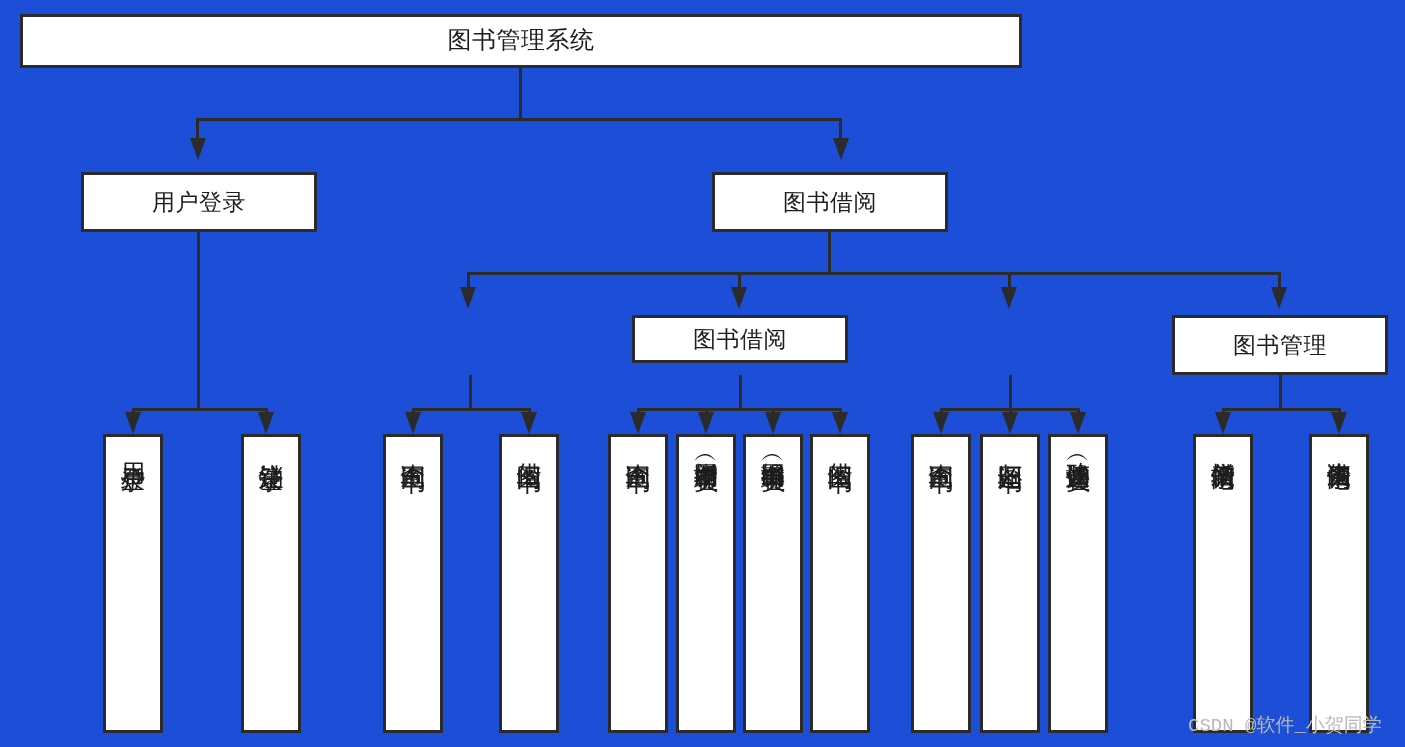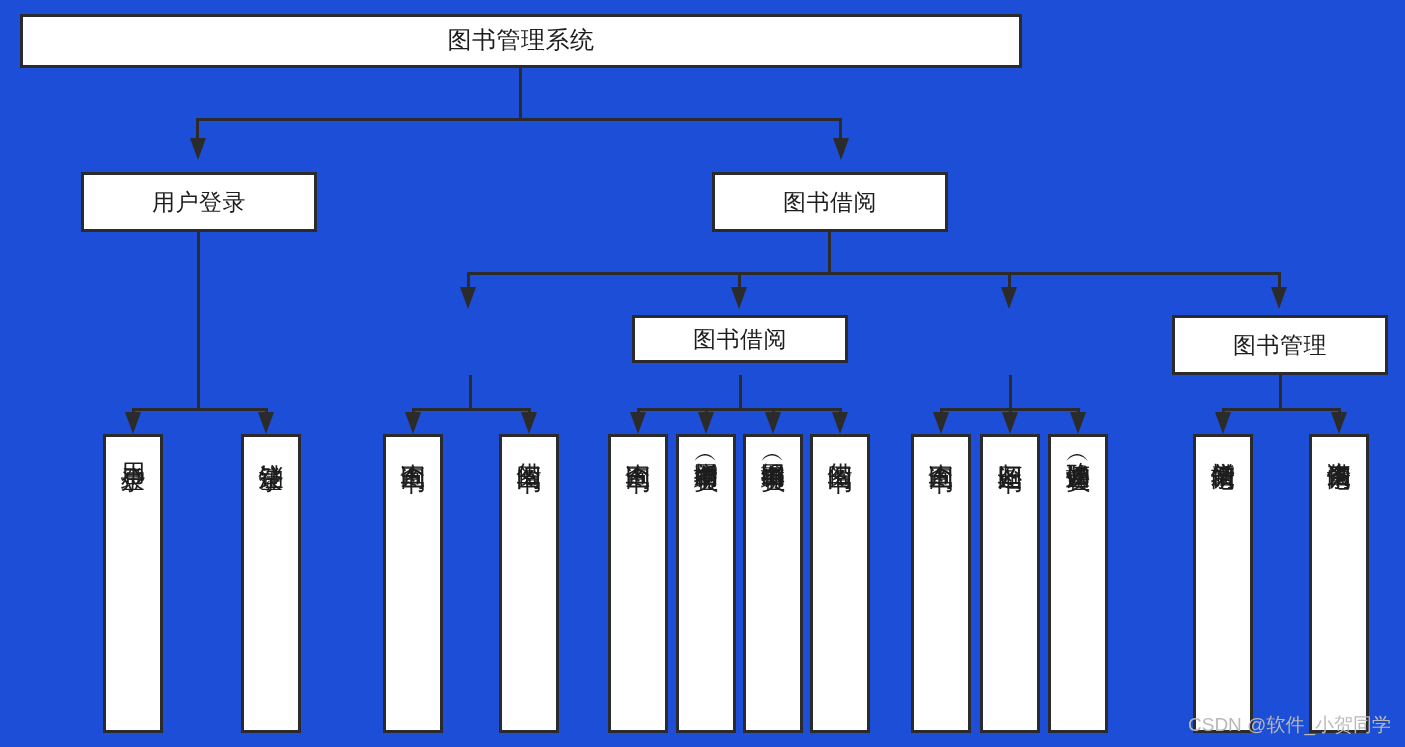--- a/index.html
+++ b/index.html
@@ -68,21 +68,21 @@
     border-left: 8px solid transparent;
     border-right: 8px solid transparent;
     border-top: 22px solid #2b2b2b;
   }
   
   #watermark {
     position: absolute;
     color: #b9b9b9;
     font-size: 19px;
     white-space: nowrap;
-    font-family: Liberation Sans, sans-serif;
+    font-family: Liberation Mono, monospace;
   }
 </style>
 </head>
 <body>
 
 <div id="canvas">
 
   <div class="node horiz root" style="left:20px; top:14px; width:1002px; height:54px;">
     <span class="lbl">图书管理系统</span>
   </div>

